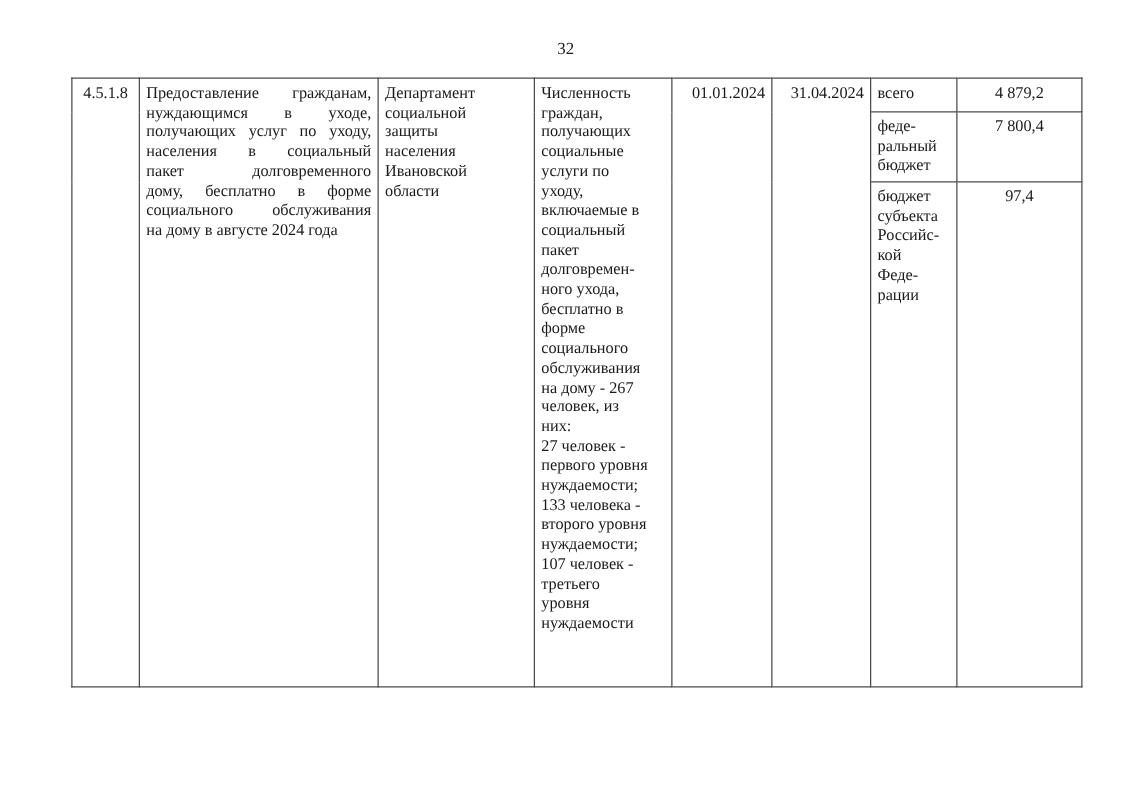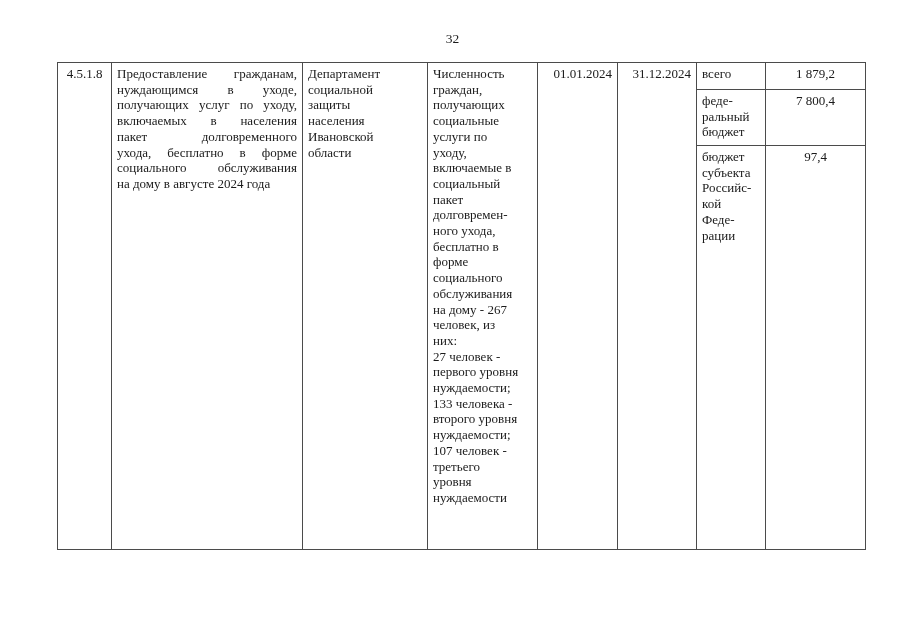--- a/index.html
+++ b/index.html
@@ -66,23 +66,23 @@
     <col style="width:69px">
     <col style="width:100px">
   </colgroup>
   <tbody>
     <tr class="r-total">
       <td rowspan="3" class="c-num">4.5.1.8</td>
       <td rowspan="3" class="c-desc">
           <div>Предоставление гражданам,</div>
           <div>нуждающимся в уходе,</div>
           <div>получающих услуг по уходу,</div>
-          <div>включаемых в населения</div>
+          <div>населения в социальный</div>
           <div>пакет долговременного</div>
-          <div>ухода, бесплатно в форме</div>
+          <div>дому, бесплатно в форме</div>
           <div>социального обслуживания</div>
           <div>на дому в августе 2024 года</div>
         </td>
       <td rowspan="3" class="pre">Департамент
 социальной
 защиты
 населения
 Ивановской
 области</td>
       <td rowspan="3" class="pre">Численность
@@ -107,23 +107,23 @@
 первого уровня
 нуждаемости;
 133 человека -
 второго уровня
 нуждаемости;
 107 человек -
 третьего
 уровня
 нуждаемости</td>
       <td rowspan="3" class="c-date">01.01.2024</td>
-      <td rowspan="3" class="c-date">31.12.2024</td>
+      <td rowspan="3" class="c-date">31.04.2024</td>
       <td>всего</td>
-      <td class="c-bvalue">1 879,2</td>
+      <td class="c-bvalue">4 879,2</td>
     </tr>
     <tr class="r-fed">
       <td class="pre">феде-
 ральный
 бюджет</td>
       <td class="c-bvalue">7 800,4</td>
     </tr>
     <tr>
       <td class="pre">бюджет
 субъекта

